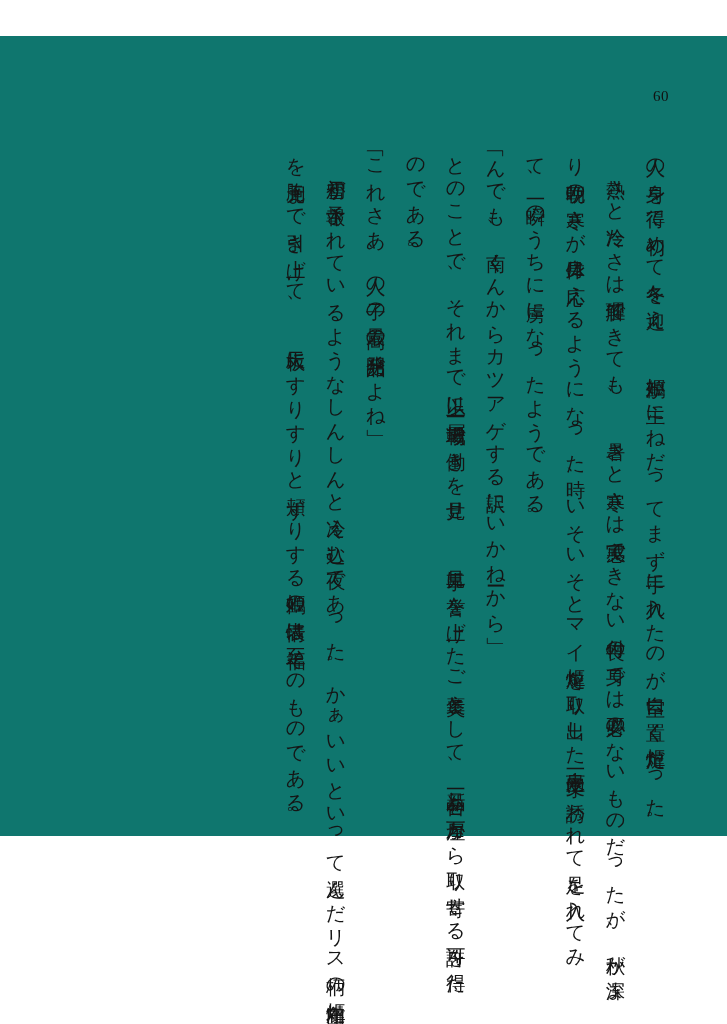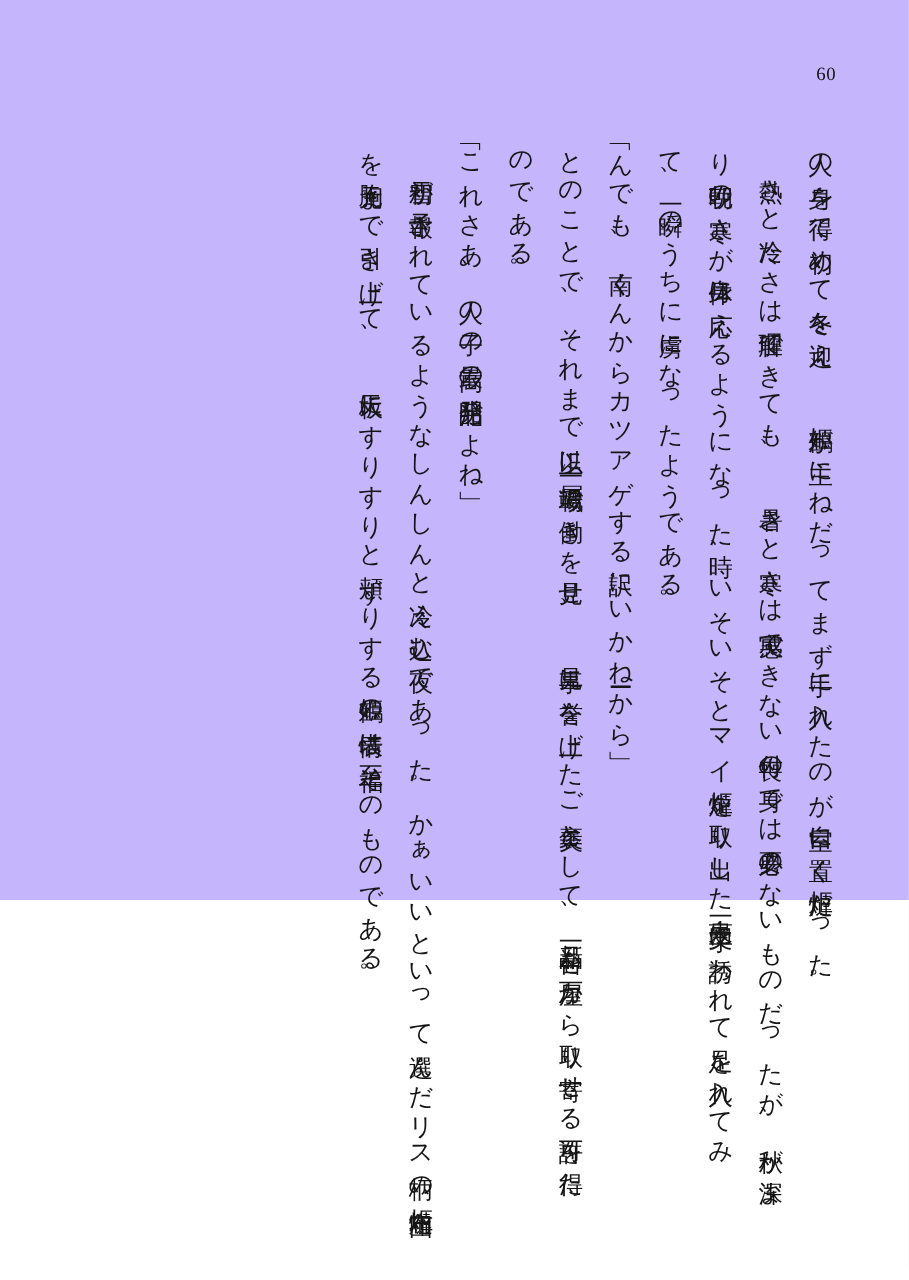--- a/index.html
+++ b/index.html
@@ -11,23 +11,24 @@
     width: 727px;
     height: 1024px;
     font-family: "Liberation Serif", "DejaVu Serif", serif;
     color: #1a1a1a;
     overflow: hidden;
   }
 
   .page {
     position: relative;
     width: 727px;
-    height: 720px;
-    background: #c4b5fd;
+    height: 800px;
+    background: #0f766e;
     box-sizing: border-box;
+    margin-top: 36px;
   }
 
   .page-number {
     position: absolute;
     top: 52px;
     right: 58px;
     font-size: 15px;
     letter-spacing: 0.5px;
     color: #111111;
   }

